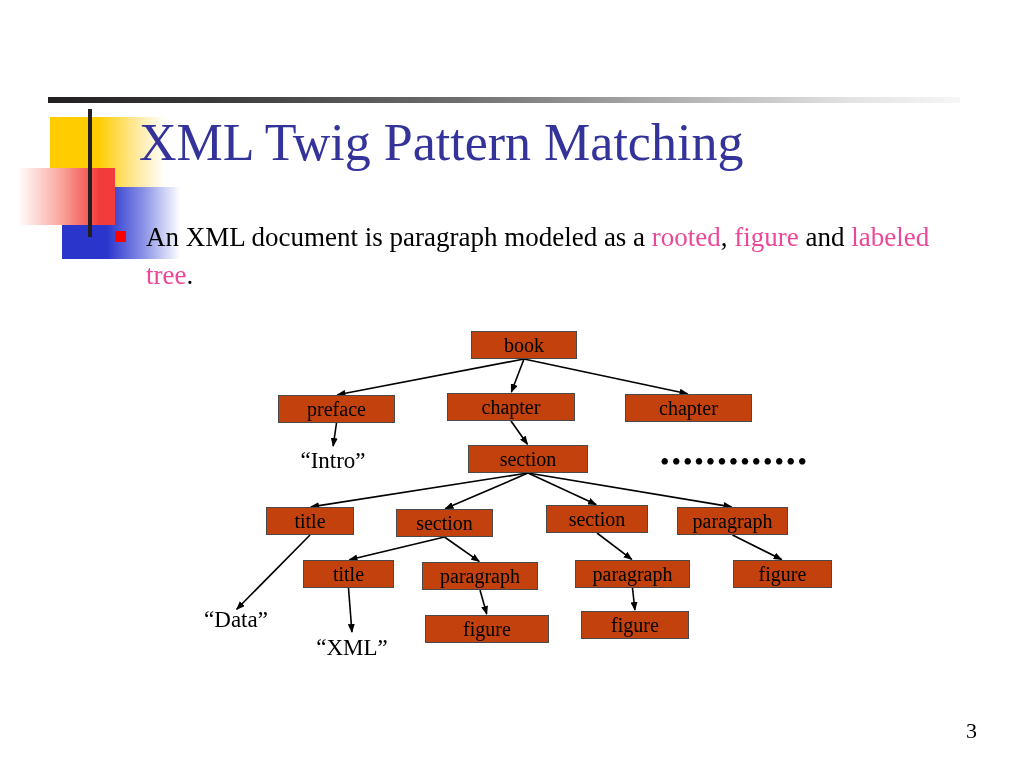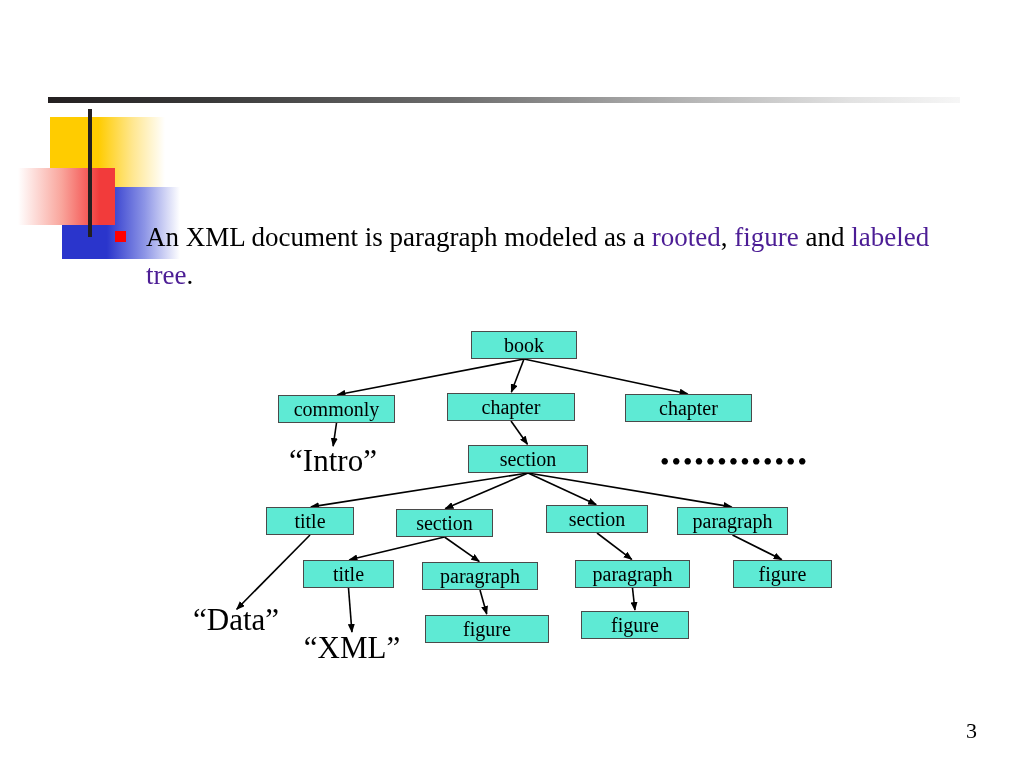--- a/index.html
+++ b/index.html
@@ -42,33 +42,33 @@
 
   
   .bullet-row{position:absolute;left:110px;top:218px;width:850px;}
   .bullet-sq{
     position:absolute;left:5px;top:13px;width:11px;height:11px;background:#FF0000;
   }
   .bullet-text{
     position:absolute;left:36px;top:0px;width:810px;
     font-size:27px;line-height:38px;color:#000000;
   }
-  .hl{color:#4c1d95;}
+  .hl{color:#ec4899;}
 
   
   .tree{position:absolute;left:0;top:0;width:1024px;height:768px;}
   .node{
     position:absolute;box-sizing:border-box;
-    border:1.3px solid #4a4a4a;background:#5eead4;
+    border:1.3px solid #4a4a4a;background:#c2410c;
     font-size:20px;line-height:1;color:#000;
     display:flex;align-items:center;justify-content:center;
     white-space:nowrap;
   }
   .leaf{
-    position:absolute;font-size:31px;line-height:1;color:#000;white-space:nowrap;
+    position:absolute;font-size:23px;line-height:1;color:#000;white-space:nowrap;
     display:flex;align-items:center;justify-content:center;
   }
   .dots{
     position:absolute;font-size:27px;line-height:1;color:#000;
     letter-spacing:2px;white-space:nowrap;font-family:"Liberation Serif", serif;
   }
   svg.edges{position:absolute;left:0;top:0;width:1024px;height:768px;pointer-events:none;}
 
   
   .pagenum{
@@ -82,20 +82,21 @@
 <div id="slide">
 
   <div class="logo">
     <div class="sq-yellow"></div>
     <div class="sq-blue"></div>
     <div class="sq-red"></div>
     <div class="ln-vert"></div>
   </div>
   <div class="ln-horiz"></div>
 
+  <div class="slide-title">XML Twig Pattern Matching</div>
 
   <div class="bullet-row">
     <div class="bullet-sq"></div>
     <div class="bullet-text" id="bullet-text"><span>An XML document is paragraph modeled as a </span><span class="hl">rooted</span><span>, </span><span class="hl">figure</span><span> and </span><span class="hl">labeled tree</span><span>.</span></div>
   </div>
 
   <div class="tree">
     <svg class="edges" id="tree-edges" viewBox="0 0 1024 768">
       <defs>
         <marker id="arrowhead" markerWidth="9" markerHeight="7" refX="8" refY="3.5" orient="auto" markerUnits="userSpaceOnUse">
@@ -117,21 +118,21 @@
           <line x1="444.5" y1="537" x2="479.1823943606069" y2="561.4242213807091" marker-end="url(#arrowhead)"></line>
           <line x1="348.5" y1="588" x2="351.9224564139918" y2="632.0030110370375" marker-end="url(#arrowhead)"></line>
           <line x1="480" y1="590" x2="486.73037007448005" y2="614.0370359802859" marker-end="url(#arrowhead)"></line>
           <line x1="597" y1="533" x2="631.7040538806181" y2="559.3946325289207" marker-end="url(#arrowhead)"></line>
           <line x1="632.5" y1="588" x2="634.8919408192315" y2="610.0058555369305" marker-end="url(#arrowhead)"></line>
           <line x1="732.5" y1="535" x2="781.6055728090001" y2="559.5527864045" marker-end="url(#arrowhead)"></line>
         </g>
     </svg>
     <div id="node-layer">
         <div class="node" style="left: 471px; top: 331px; width: 106px; height: 28px;">book</div>
-        <div class="node" style="left: 278px; top: 395px; width: 117px; height: 28px;">commonly</div>
+        <div class="node" style="left: 278px; top: 395px; width: 117px; height: 28px;">preface</div>
         <div class="node" style="left: 447px; top: 393px; width: 128px; height: 28px;">chapter</div>
         <div class="node" style="left: 625px; top: 394px; width: 127px; height: 28px;">chapter</div>
         <div class="node" style="left: 468px; top: 445px; width: 120px; height: 28px;">section</div>
         <div class="node" style="left: 266px; top: 507px; width: 88px; height: 28px;">title</div>
         <div class="node" style="left: 396px; top: 509px; width: 97px; height: 28px;">section</div>
         <div class="node" style="left: 546px; top: 505px; width: 102px; height: 28px;">section</div>
         <div class="node" style="left: 677px; top: 507px; width: 111px; height: 28px;">paragraph</div>
         <div class="node" style="left: 303px; top: 560px; width: 91px; height: 28px;">title</div>
         <div class="node" style="left: 422px; top: 562px; width: 116px; height: 28px;">paragraph</div>
         <div class="node" style="left: 575px; top: 560px; width: 115px; height: 28px;">paragraph</div>

